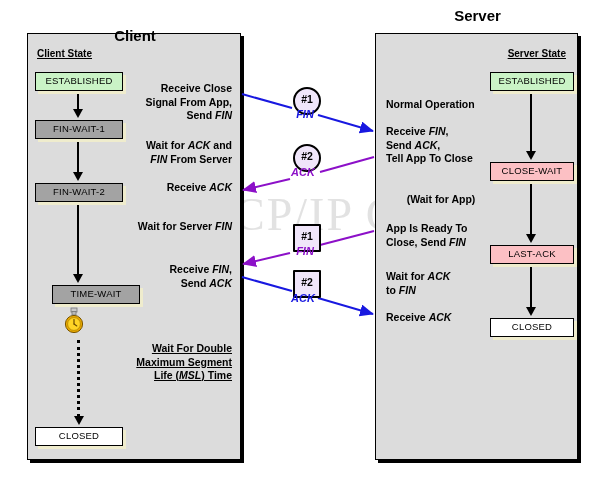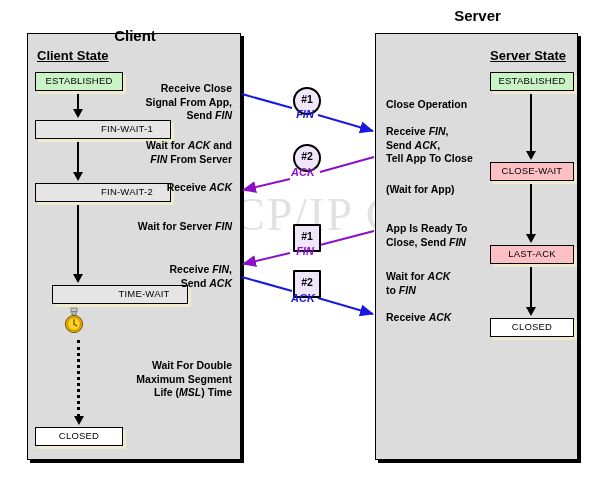--- a/index.html
+++ b/index.html
@@ -50,21 +50,21 @@
     background: #dcdcdc;
     border: 1px solid #000;
     box-shadow: 3px 3px 0 #000;
     z-index: 1;
   }
   #client-panel { left: 27px;  top: 33px; width: 212px; height: 425px; }
   #server-panel { left: 375px; top: 33px; width: 201px; height: 425px; }
 
   .panel-heading {
     position: absolute;
-    font-size: 13px;
+    font-size: 10px;
     font-weight: bold;
     color: #000;
     text-decoration: underline;
     z-index: 6;
   }
   #client-state-heading { left: 37px;  top: 48px;  text-align: left; }
   #server-state-heading { left: 400px; top: 48px;  width: 166px; text-align: right; }
 
   
   .state-box {
@@ -75,21 +75,21 @@
     font-size: 9.5px;
     font-weight: normal;
     color: #000;
     border: 1.6px solid #000;
     box-shadow: 3px 3px 0 #efeccd;
     background: #ffffff;
     z-index: 4;
     letter-spacing: 0.2px;
   }
   .st-green { background: #caf3c6; }
-  .st-peach { background: #e5e5e5; padding-left: 48px; }
+  .st-peach { background: #a3a3a3; }
   .st-pink  { background: #fcc0c4; }
   .st-white { background: #ffffff; }
 
   
   .v-arrow {
     position: absolute;
     width: 2px;
     background: #000;
     z-index: 3;
   }
@@ -217,34 +217,34 @@
     <path d="M12 17 L12 12.5" stroke="#6b4a00" stroke-width="1.2" stroke-linecap="round"></path>
     <path d="M12 17 L14.8 19" stroke="#6b4a00" stroke-width="1.1" stroke-linecap="round"></path>
   </svg>
 </div>
 
 <div class="desc right" style="left:128px; top:82px;  width:104px;text-align:right;">Receive Close<br>Signal From App,<br>Send <i>FIN</i></div>
 <div class="desc right" style="left:128px; top:139px; width:104px;">Wait for <i>ACK</i> and<br><i>FIN</i> From Server</div>
 <div class="desc right" style="left:128px; top:181px; width:104px;">Receive <i>ACK</i></div>
 <div class="desc right" style="left:118px; top:220px; width:114px;">Wait for Server <i>FIN</i></div>
 <div class="desc right" style="left:128px; top:263px; width:104px;">Receive <i>FIN</i>,<br>Send <i>ACK</i></div>
-<div class="desc right" style="left:110px; top:359px; width:122px;">Wait For Double<br>Maximum Segment<br>Life (<i>MSL</i>) Time</div>
+<div class="desc right" style="left:110px; top:342px; width:122px;text-decoration:underline;">Wait For Double<br>Maximum Segment<br>Life (<i>MSL</i>) Time</div>
 
 <div class="state-box st-green" style="left:490px; top:72px; width:82px;">ESTABLISHED</div>
 <div class="state-box st-pink" style="left:490px; top:162px; width:82px;">CLOSE-WAIT</div>
 <div class="state-box st-pink" style="left:490px; top:245px; width:82px;">LAST-ACK</div>
 <div class="state-box st-white" style="left:490px; top:318px; width:82px;">CLOSED</div>
 
 <div class="v-arrow" style="left:530px; top:92px;  height:60px;"></div>
 <div class="v-arrow" style="left:530px; top:182px; height:53px;"></div>
 <div class="v-arrow" style="left:530px; top:265px; height:43px;"></div>
 
-<div class="desc left" style="left:386px; top:98px;  width:110px;">Close Operation</div>
+<div class="desc left" style="left:386px; top:98px;  width:110px;">Normal Operation</div>
 <div class="desc left" style="left:386px; top:125px; width:110px;">Receive <i>FIN</i>,<br>Send <i>ACK</i>,<br>Tell App To Close</div>
-<div class="desc left" style="left:386px; top:183px; width:110px;">(Wait for App)</div>
+<div class="desc left" style="left:386px; top:193px; width:110px;text-align:center;">(Wait for App)</div>
 <div class="desc left" style="left:386px; top:222px; width:110px;">App Is Ready To<br>Close, Send <i>FIN</i></div>
 <div class="desc left" style="left:386px; top:270px; width:110px;">Wait for <i>ACK</i><br>to <i>FIN</i></div>
 <div class="desc left" style="left:386px; top:311px; width:110px;">Receive <i>ACK</i></div>
 
 <svg id="arrow-layer" xmlns="http://www.w3.org/2000/svg">
   <defs>
     <marker id="head-blue" markerWidth="8" markerHeight="8" refX="6.5" refY="3" orient="auto">
       <path d="M0,0 L7,3 L0,6 z" fill="#1818e0"></path>
     </marker>
     <marker id="head-purple" markerWidth="8" markerHeight="8" refX="6.5" refY="3" orient="auto">

